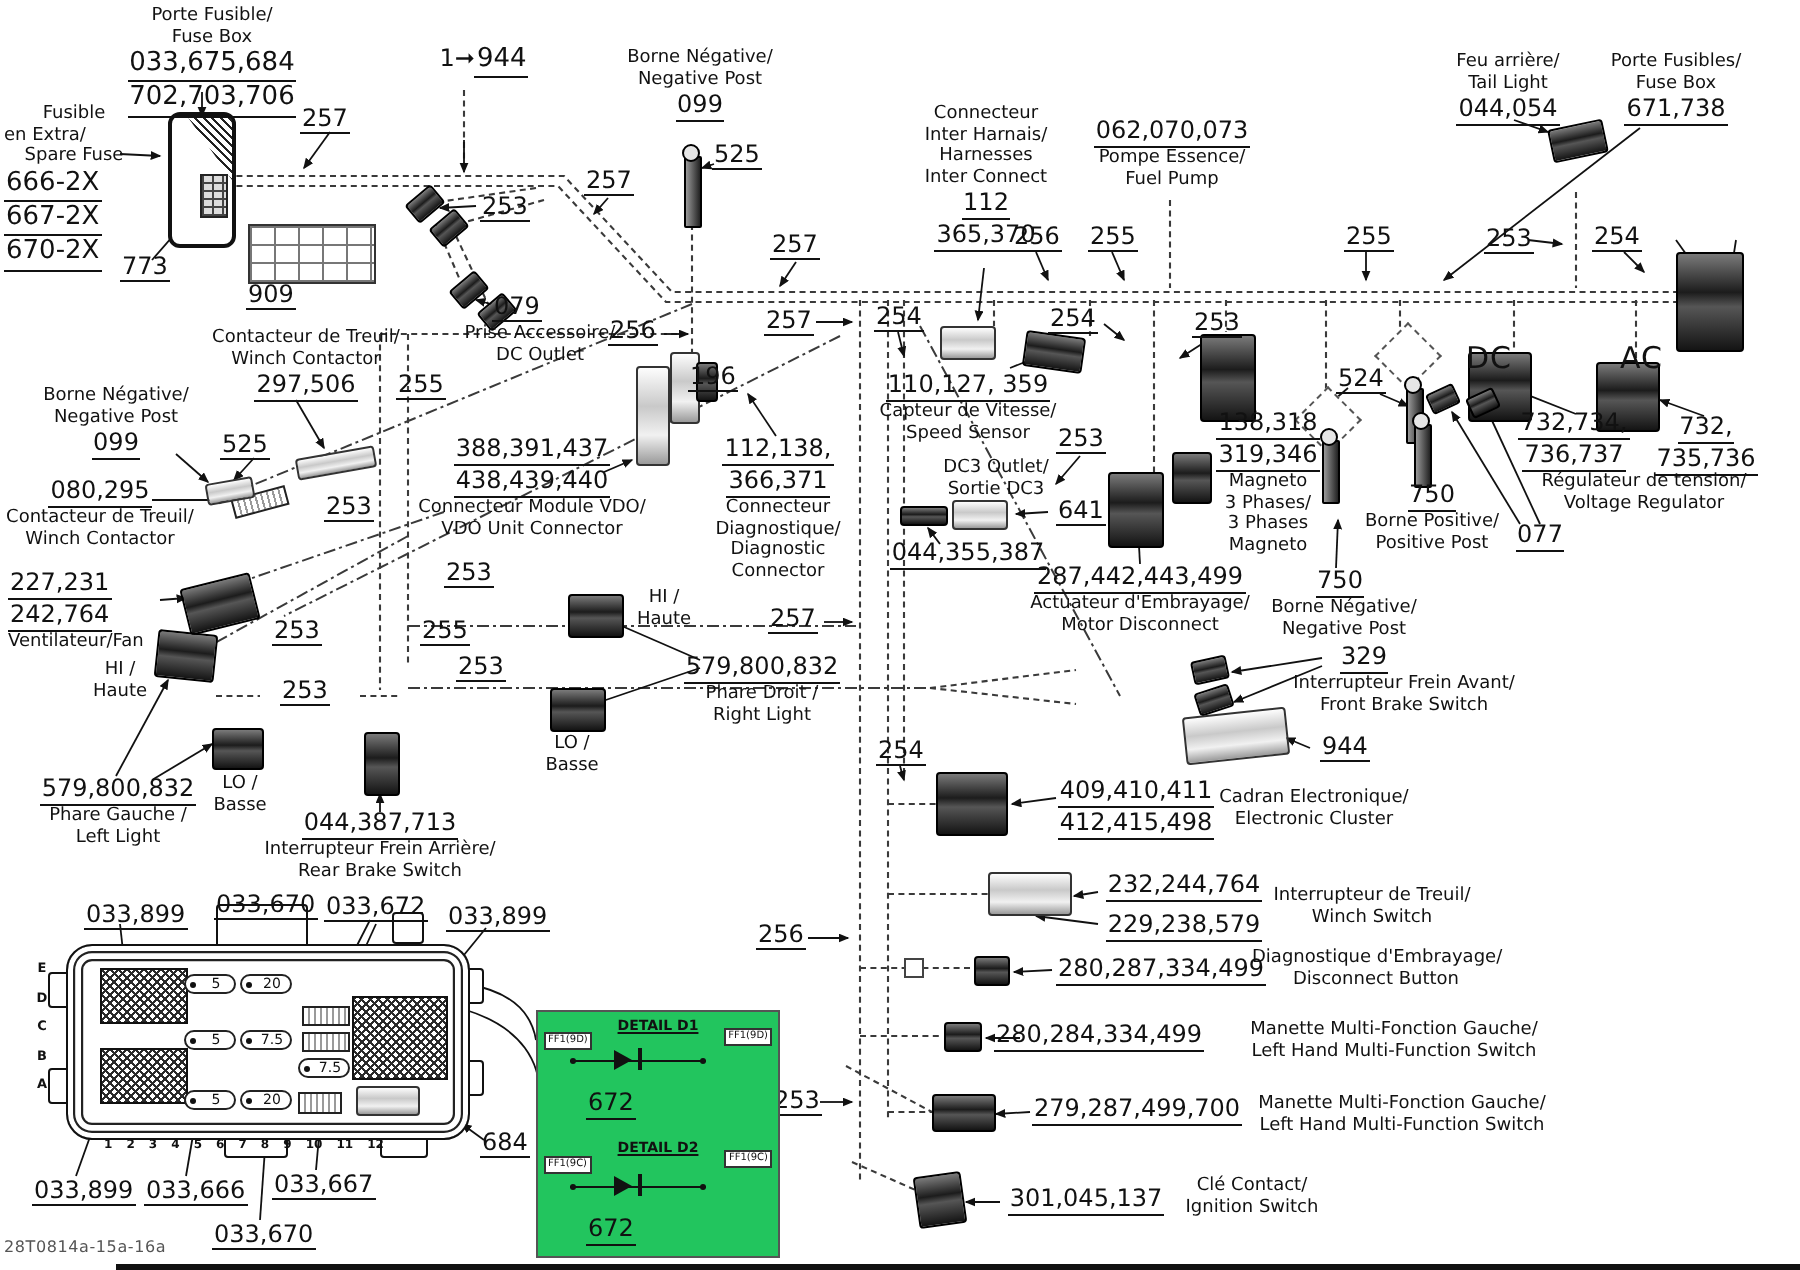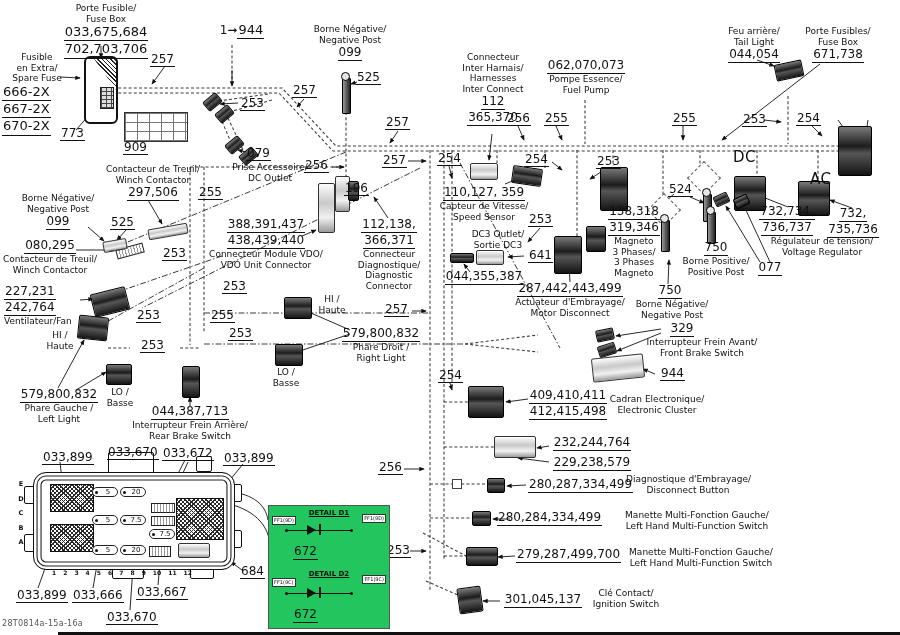--- a/index.html
+++ b/index.html
@@ -261,21 +261,21 @@
 
   <div class="lbl" style="left:36px;top:3px;width:140px">
     <span class="ln">Porte Fusible/</span>
     <span class="ln">Fuse Box</span>
     <span class="numrow"><span class="num lg">033,675,684</span></span>
     <span class="numrow"><span class="num lg">702,703,706</span></span>
   </div>
 
   <div class="lbl numcol" style="left:2px;top:52px;width:70px">
     <span class="ln" style="text-align:center">Fusible</span>
-    <span class="ln" style="text-align:center">en Extra/</span>
+    <span class="ln" style="text-align:left">en Extra/</span>
     <span class="ln" style="text-align:center">Spare Fuse</span>
     <span class="numrow"><span class="num lg">666-2X</span></span>
     <span class="numrow"><span class="num lg">667-2X</span></span>
     <span class="numrow"><span class="num lg">670-2X</span></span>
   </div>
 
   <span class="ref" style="left:60px;top:126px">773</span>
   <span class="ref" style="left:123px;top:140px">909</span>
 
   <div class="lbl" style="left:212px;top:22px;width:60px;font-size:13px">
@@ -450,21 +450,21 @@
   <div class="lbl" style="left:604px;top:204px;width:60px">
     <span class="numrow"><span class="num">138,318</span></span>
     <span class="numrow"><span class="num">319,346</span></span>
     <span class="ln">Magneto</span>
     <span class="ln">3 Phases/</span>
     <span class="ln">3 Phases</span>
     <span class="ln">Magneto</span>
   </div>
 
   <span class="ref" style="left:668px;top:182px">524</span>
-  <span class="dcac" style="left:733px;top:148px">DC</span>
+  <span class="dcac" style="left:733px;top:170px">DC</span>
   <span class="dcac" style="left:810px;top:170px">AC</span>
 
   <div class="lbl" style="left:694px;top:240px;width:44px">
     <span class="numrow"><span class="num">750</span></span>
   </div>
   <div class="lbl" style="left:668px;top:256px;width:96px">
     <span class="ln">Borne Positive/</span>
     <span class="ln">Positive Post</span>
   </div>
   <div class="lbl" style="left:648px;top:283px;width:44px">
@@ -508,20 +508,24 @@
     <span class="numrow"><span class="num">412,415,498</span></span>
   </div>
   <div class="lbl" style="left:602px;top:394px;width:110px">
     <span class="ln">Cadran Electronique/</span>
     <span class="ln">Electronic Cluster</span>
   </div>
 
   <div class="lbl" style="left:549px;top:435px;width:86px">
     <span class="numrow"><span class="num">232,244,764</span></span>
     <span class="numrow" style="margin-top:4px"><span class="num">229,238,579</span></span>
+  </div>
+  <div class="lbl" style="left:626px;top:443px;width:120px">
+    <span class="ln">Interrupteur de Treuil/</span>
+    <span class="ln">Winch Switch</span>
   </div>
 
   <div class="lbl" style="left:528px;top:477px;width:104px">
     <span class="numrow"><span class="num">280,287,334,499</span></span>
   </div>
   <div class="lbl" style="left:626px;top:474px;width:124px">
     <span class="ln">Diagnostique d'Embrayage/</span>
     <span class="ln">Disconnect Button</span>
   </div>
 

